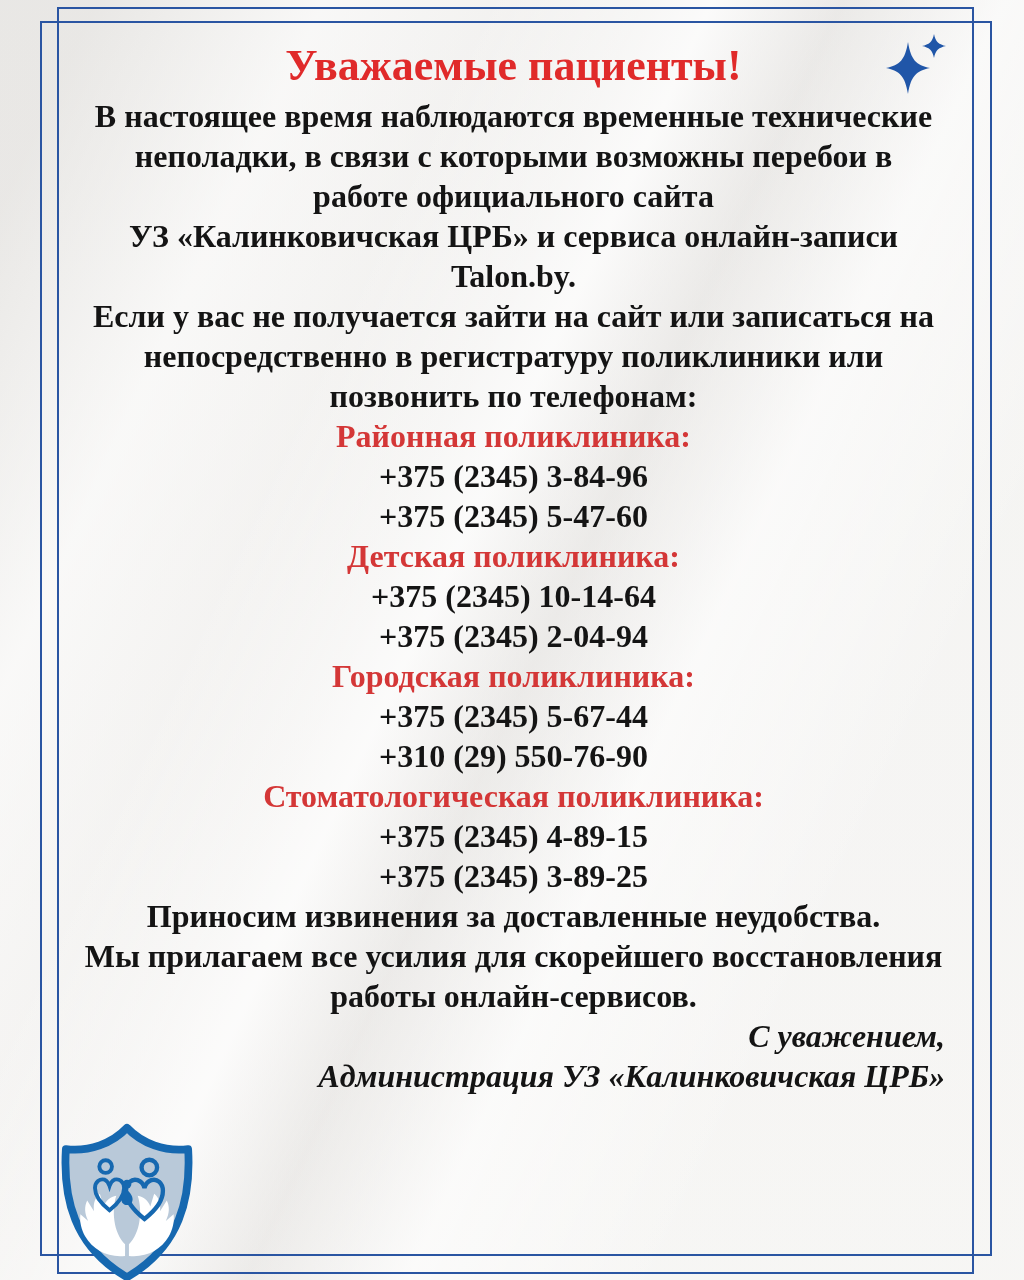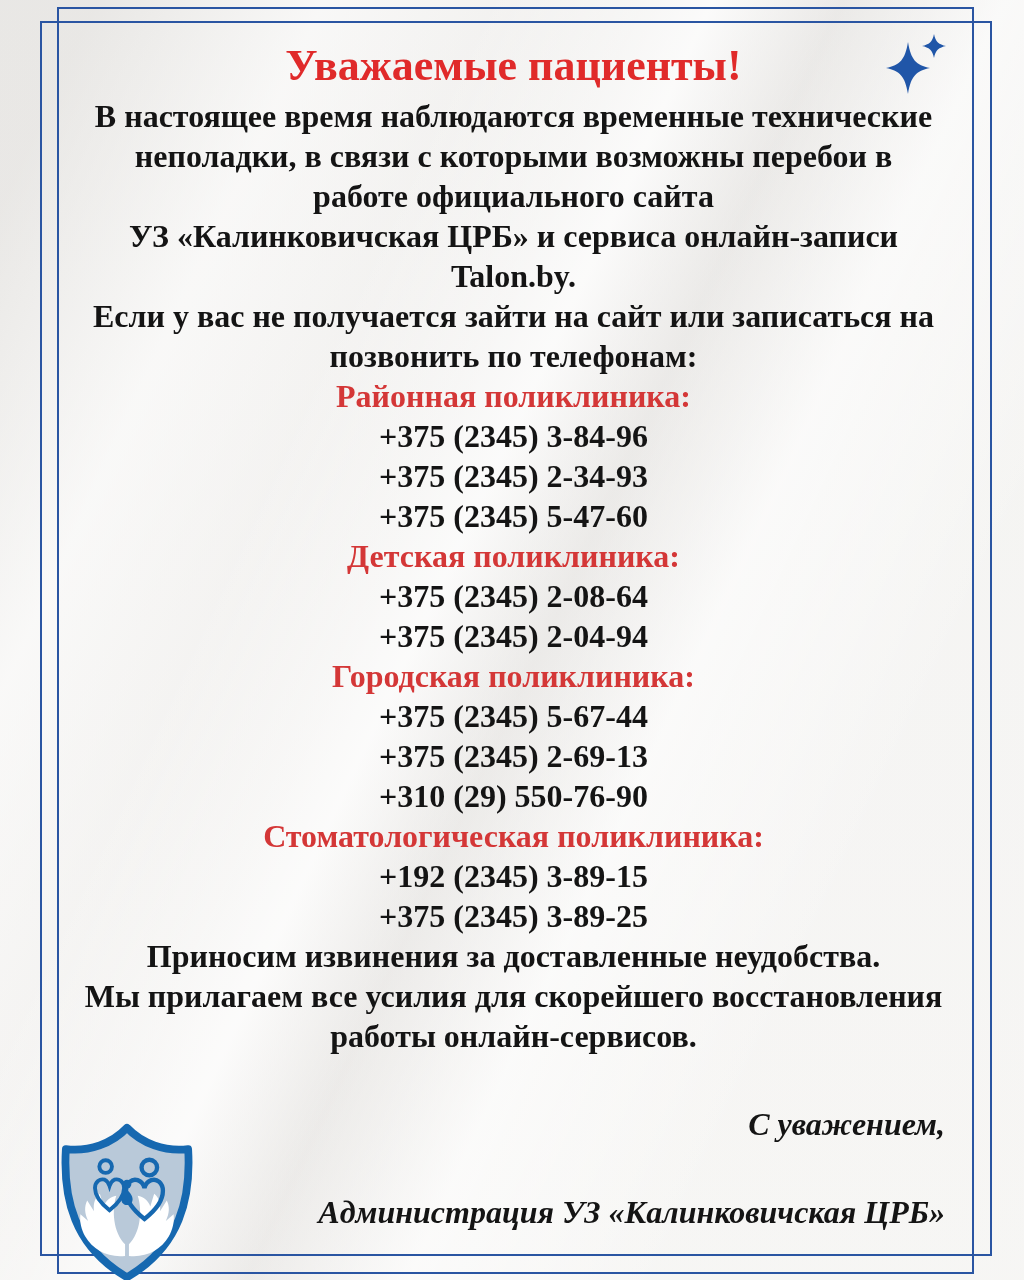--- a/index.html
+++ b/index.html
@@ -21,21 +21,21 @@
     position:absolute;left:57px;top:38px;width:913px;z-index:2;
     text-align:center;color:#141414;font-weight:bold;
     font-size:32px;line-height:40px;font-family:Liberation Serif, serif;
   }
   .title{
     font-size:44px;line-height:56px;margin:0 0 2px 0;
     color:#e02a2a;font-weight:bold;white-space:nowrap;
   }
   .line{white-space:nowrap;}
   .red{color:#d43737;}
-  .sig{ text-align:right;padding-right:25px;font-style:italic;margin-top:48px;}
+  .sig{ text-align:right;padding-right:25px;font-style:italic;}
   .sparkle{position:absolute;left:882px;top:28px;width:70px;height:70px;z-index:2;}
   .shield{position:absolute;left:52px;top:1120px;width:150px;height:165px;z-index:3;}
 </style>
 </head>
 <body>
 
 <div class="poster">
 
   <div class="frame frame-a"></div>
   <div class="frame frame-b"></div>
@@ -48,38 +48,37 @@
   <div class="content">
     <h1 class="title">Уважаемые пациенты!</h1>
 
     <div class="line">В настоящее время наблюдаются временные технические</div>
     <div class="line">неполадки, в связи с которыми возможны перебои в</div>
     <div class="line">работе официального сайта</div>
     <div class="line">УЗ «Калинковичская ЦРБ» и сервиса онлайн-записи</div>
     <div class="line">Talon.by.</div>
 
     <div class="line">Если у вас не получается зайти на сайт или записаться на</div>
+    <div class="line">непосредственно в регистратуру поликлиники или</div>
     <div class="line">позвонить по телефонам:</div>
 
     <div class="line red">Районная поликлиника:</div>
     <div class="line">+375 (2345) 3-84-96</div>
-    <div class="line">+375 (2345) 2-34-93</div>
     <div class="line">+375 (2345) 5-47-60</div>
 
     <div class="line red">Детская поликлиника:</div>
-    <div class="line">+375 (2345) 2-08-64</div>
+    <div class="line">+375 (2345) 10-14-64</div>
     <div class="line">+375 (2345) 2-04-94</div>
 
     <div class="line red">Городская поликлиника:</div>
     <div class="line">+375 (2345) 5-67-44</div>
-    <div class="line">+375 (2345) 2-69-13</div>
     <div class="line">+310 (29) 550-76-90</div>
 
     <div class="line red">Стоматологическая поликлиника:</div>
-    <div class="line">+192 (2345) 3-89-15</div>
+    <div class="line">+375 (2345) 4-89-15</div>
     <div class="line">+375 (2345) 3-89-25</div>
 
     <div class="line">Приносим извинения за доставленные неудобства.</div>
     <div class="line">Мы прилагаем все усилия для скорейшего восстановления</div>
     <div class="line">работы онлайн-сервисов.</div>
 
     <div class="line sig">С уважением,</div>
     <div class="line sig">Администрация УЗ «Калинковичская ЦРБ»</div>
   </div>
 

